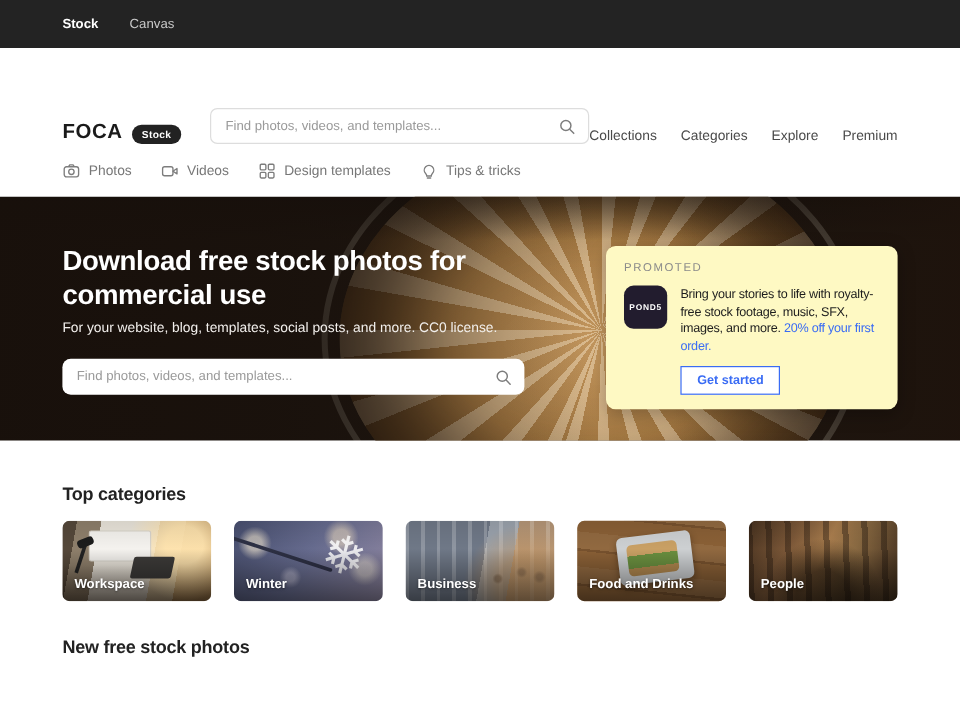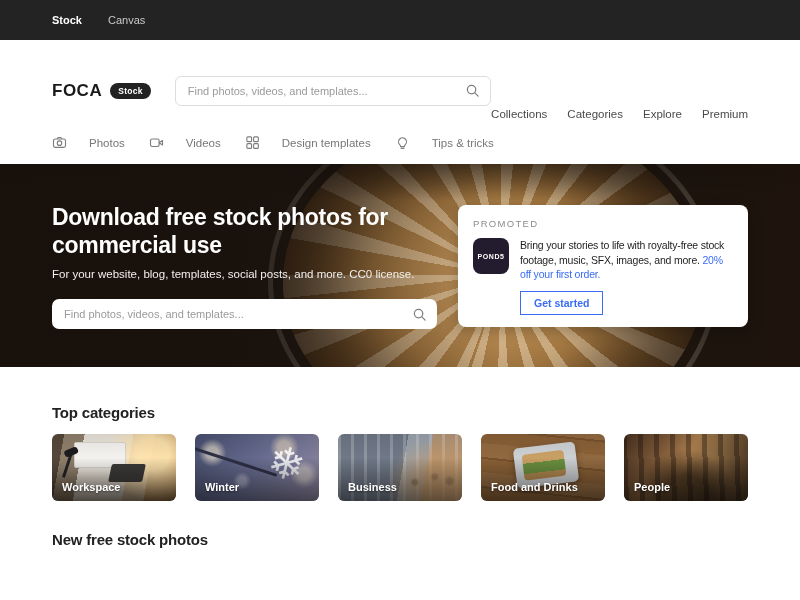--- a/index.html
+++ b/index.html
@@ -8,34 +8,34 @@
   .container { width:696px; margin:0 auto; }
 
   
   .topbar { background:#232323; height:40px; }
   .topbar .container { display:flex; align-items:center; height:100%; gap:26px; }
   .topbar-tab { font-size:11px; color:#c9c9c9; cursor:pointer; }
   .topbar-tab.active { color:#ffffff; font-weight:bold; }
 
   
   .header { background:#fff; padding:21px 0 14px; }
-  .header-row { display:flex; align-items:center; }
+  .header-row { display:flex; align-items:flex-end; }
   .logo { font-size:17px; font-weight:800; letter-spacing:.5px; color:#1a1a1a; }
   .logo-badge { background:#222; color:#fff; font-size:8.5px; font-weight:bold;
     padding:3px 8px; border-radius:10px; margin-left:8px; letter-spacing:.3px; }
   .hdr-search { margin-left:24px; width:390px; height:30px; border:1px solid #ddd;
     border-radius:6px; display:flex; align-items:center; padding:0 10px 0 12px; background:#fff; }
   .hdr-search input { border:none; outline:none; flex:1; font-size:11px; color:#333;
     font-family:inherit; background:transparent; }
   .hdr-search input::placeholder, .hero-search input::placeholder { color:#9a9a9a; }
   .icon { display:inline-flex; color:#7d7d7d; flex:0 0 auto; }
   .nav { margin-left:auto; display:flex; gap:20px; }
   .nav-link { font-size:11.5px; color:#4a4a4a; cursor:pointer;margin-top:47px; }
   .subnav { display:flex; gap:24px; margin-top:15px; align-items:center; }
-  .subnav-item { display:flex; align-items:center; gap:22px; font-size:11.5px;
+  .subnav-item { display:flex; align-items:center; gap:7px; font-size:11.5px;
     color:#777; cursor:pointer; }
 
   
   .hero { position:relative; height:203px; background:#1d150f; overflow:hidden; }
   .hero-rim { position:absolute; left:268px; top:-62px; width:450px; height:360px;
     border-radius:50%; border:5px solid rgba(235,225,210,.28); }
   .hero-latte { position:absolute; left:283px; top:-48px; width:420px; height:332px;
     border-radius:50%;
     background:
       repeating-conic-gradient(from 200deg at 52% 48%, rgba(238,216,182,.55) 0deg 6deg, rgba(110,72,36,.05) 6deg 16deg),
@@ -50,22 +50,22 @@
   .hero-content { padding-top:39px; }
   .hero-title { color:#fff; font-size:23px; line-height:28px; font-weight:bold;
     letter-spacing:-.3px; max-width:400px; }
   .hero-subtitle { color:#f2efec; font-size:11.5px; margin-top:9px; }
   .hero-search { margin-top:19px; width:385px; height:30px; background:#fff;
     border-radius:7px; display:flex; align-items:center; padding:0 10px 0 12px; }
   .hero-search input { border:none; outline:none; flex:1; font-size:11px; color:#333;
     font-family:inherit; background:transparent; }
 
   
-  .promo { position:absolute; top:41px; right:0; width:290px; min-height:119px;
-    background:#ffffff; border-radius:8px; padding:13px 15px 12px;
+  .promo { position:absolute; top:41px; right:0; width:243px; min-height:119px;
+    background:#fef9c3; border-radius:8px; padding:13px 15px 12px;
     box-shadow:0 4px 14px rgba(0,0,0,.25); }
   .promo-label { font-size:9.5px; letter-spacing:1.3px; color:#8b8b8b; }
   .promo-row { display:flex; margin-top:9px; }
   .promo-logo { width:36px; height:36px; border-radius:8px; background:#221c2e;
     color:#fff; font-size:7px; font-weight:bold; letter-spacing:.6px;
     display:flex; align-items:center; justify-content:center; flex:0 0 auto; }
   .promo-col { margin-left:11px; }
   .promo-text { font-size:10.5px; line-height:14.5px; letter-spacing:-.2px; color:#1d1d1d; }
   .promo-link { color:#3a6cf4; cursor:pointer; }
   .promo-cta { margin-top:9px; display:inline-block; background:#fff; color:#3a6cf4;

